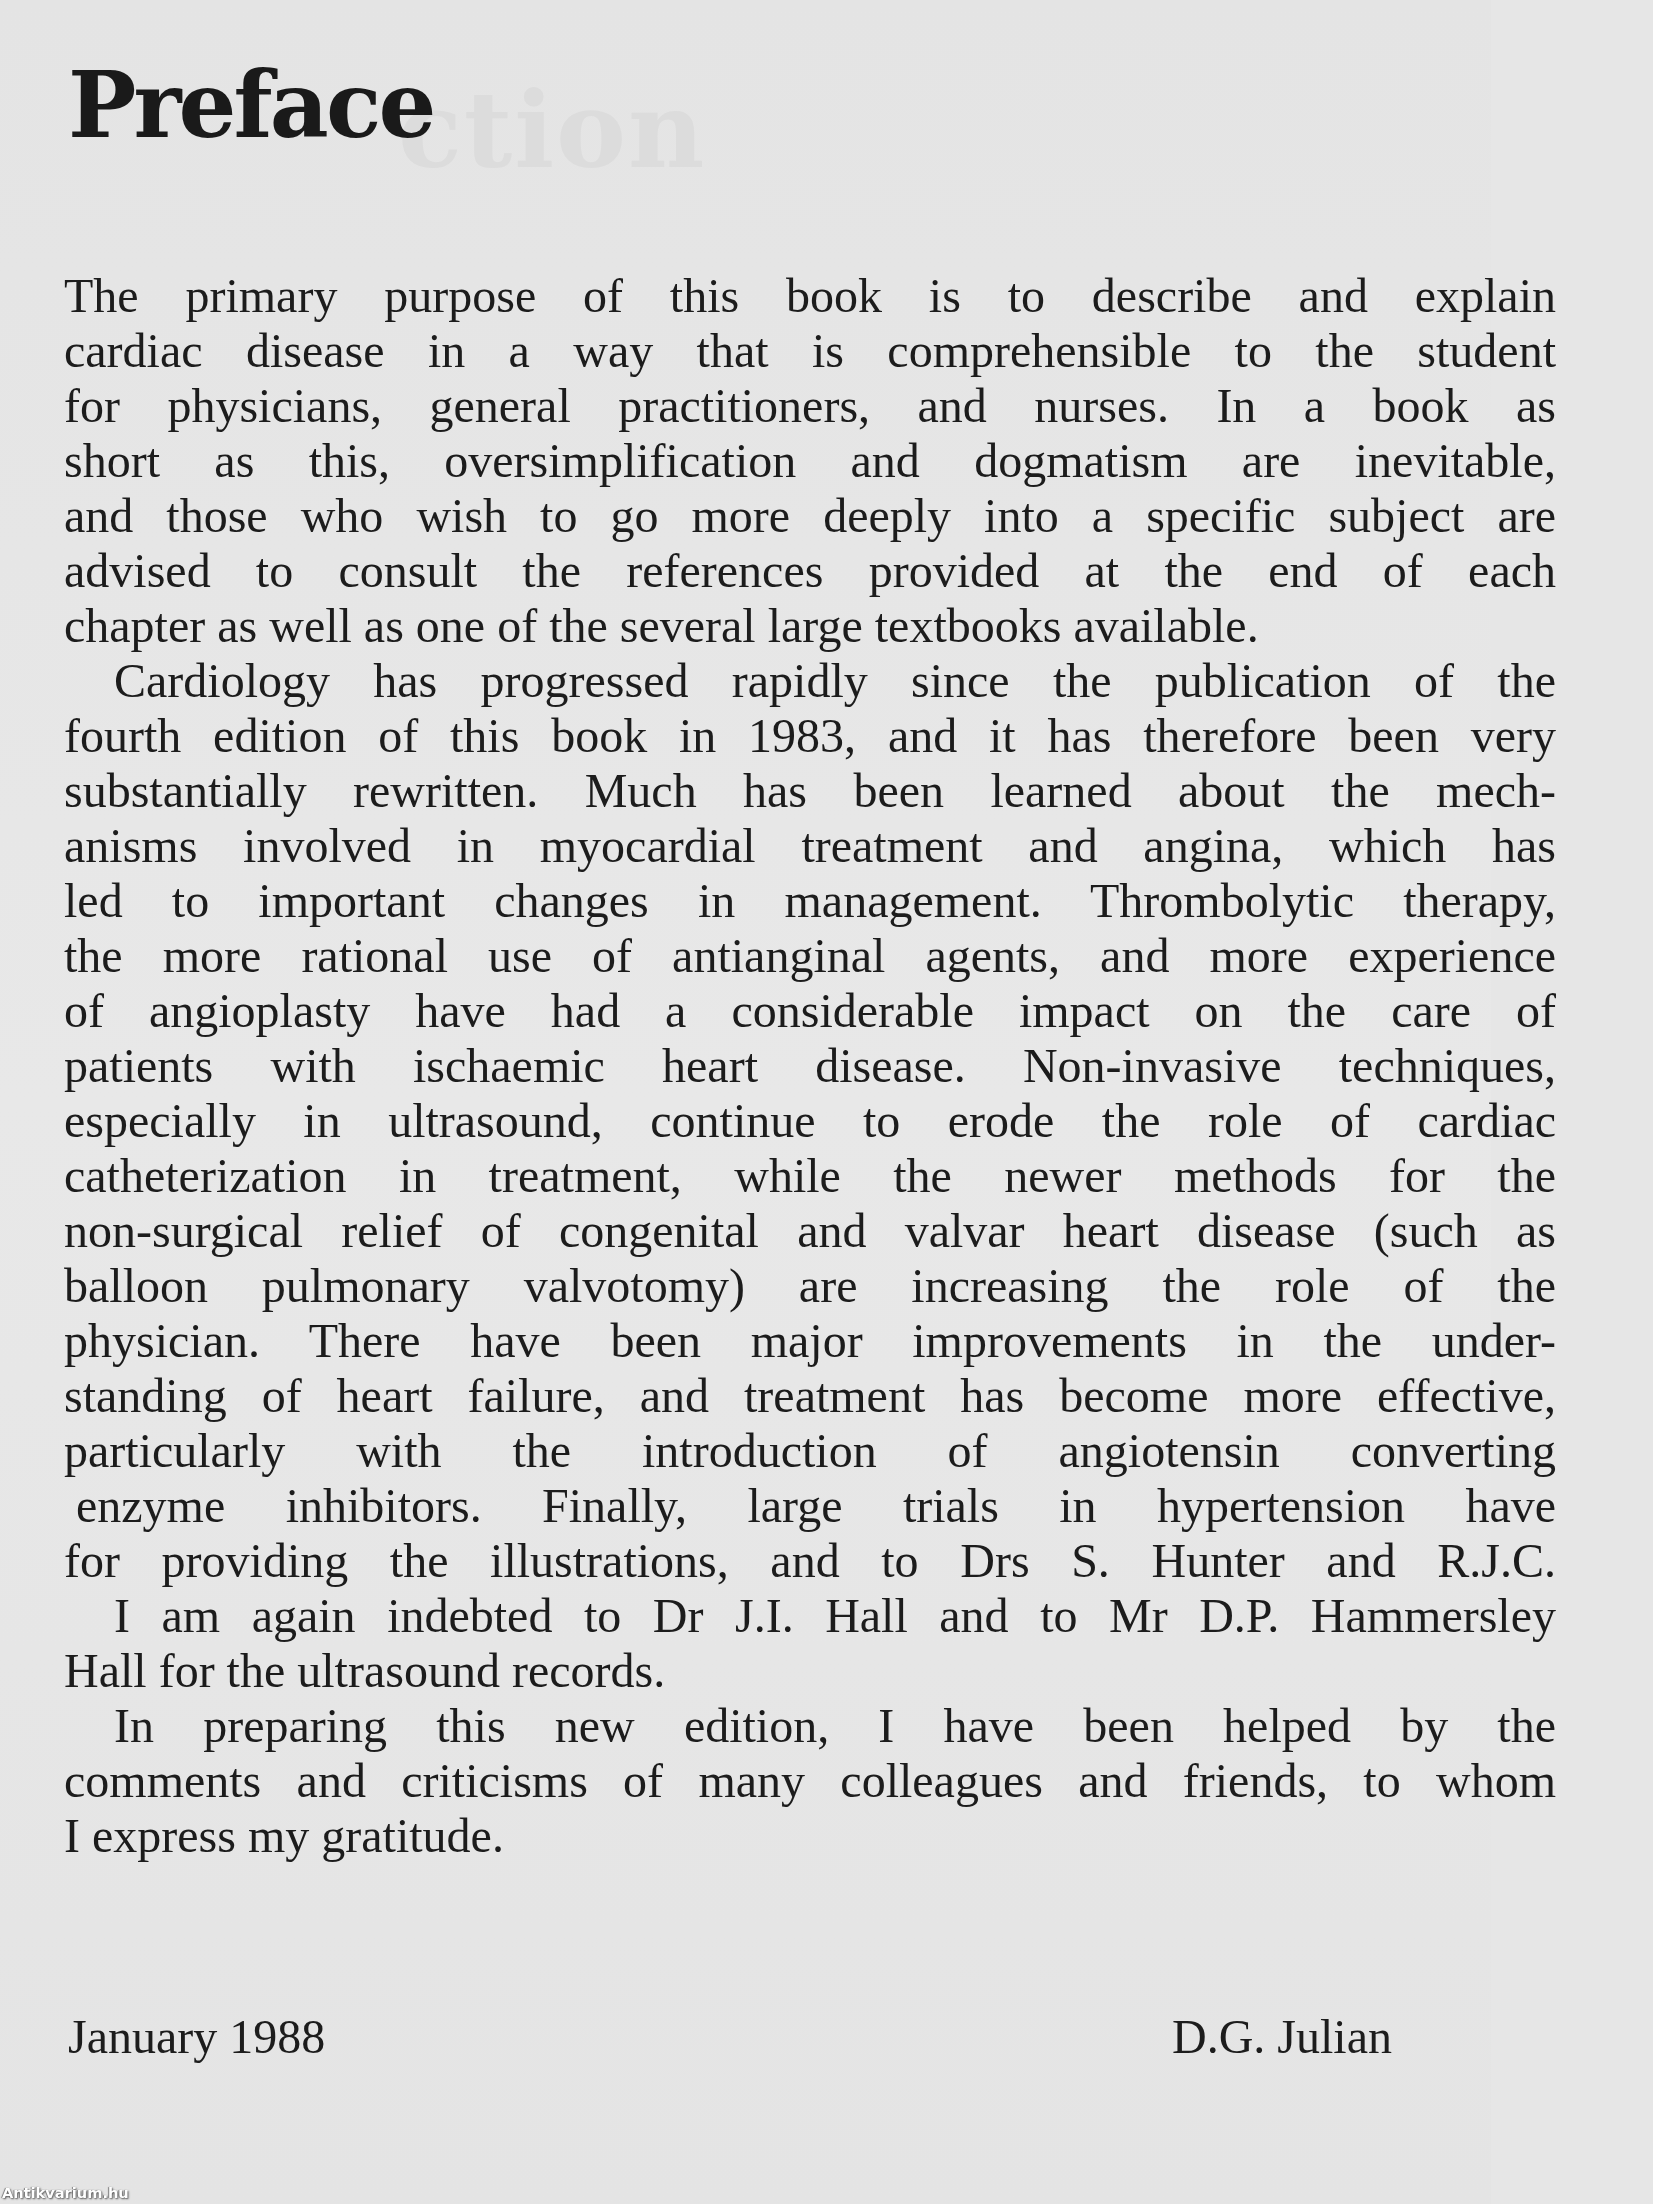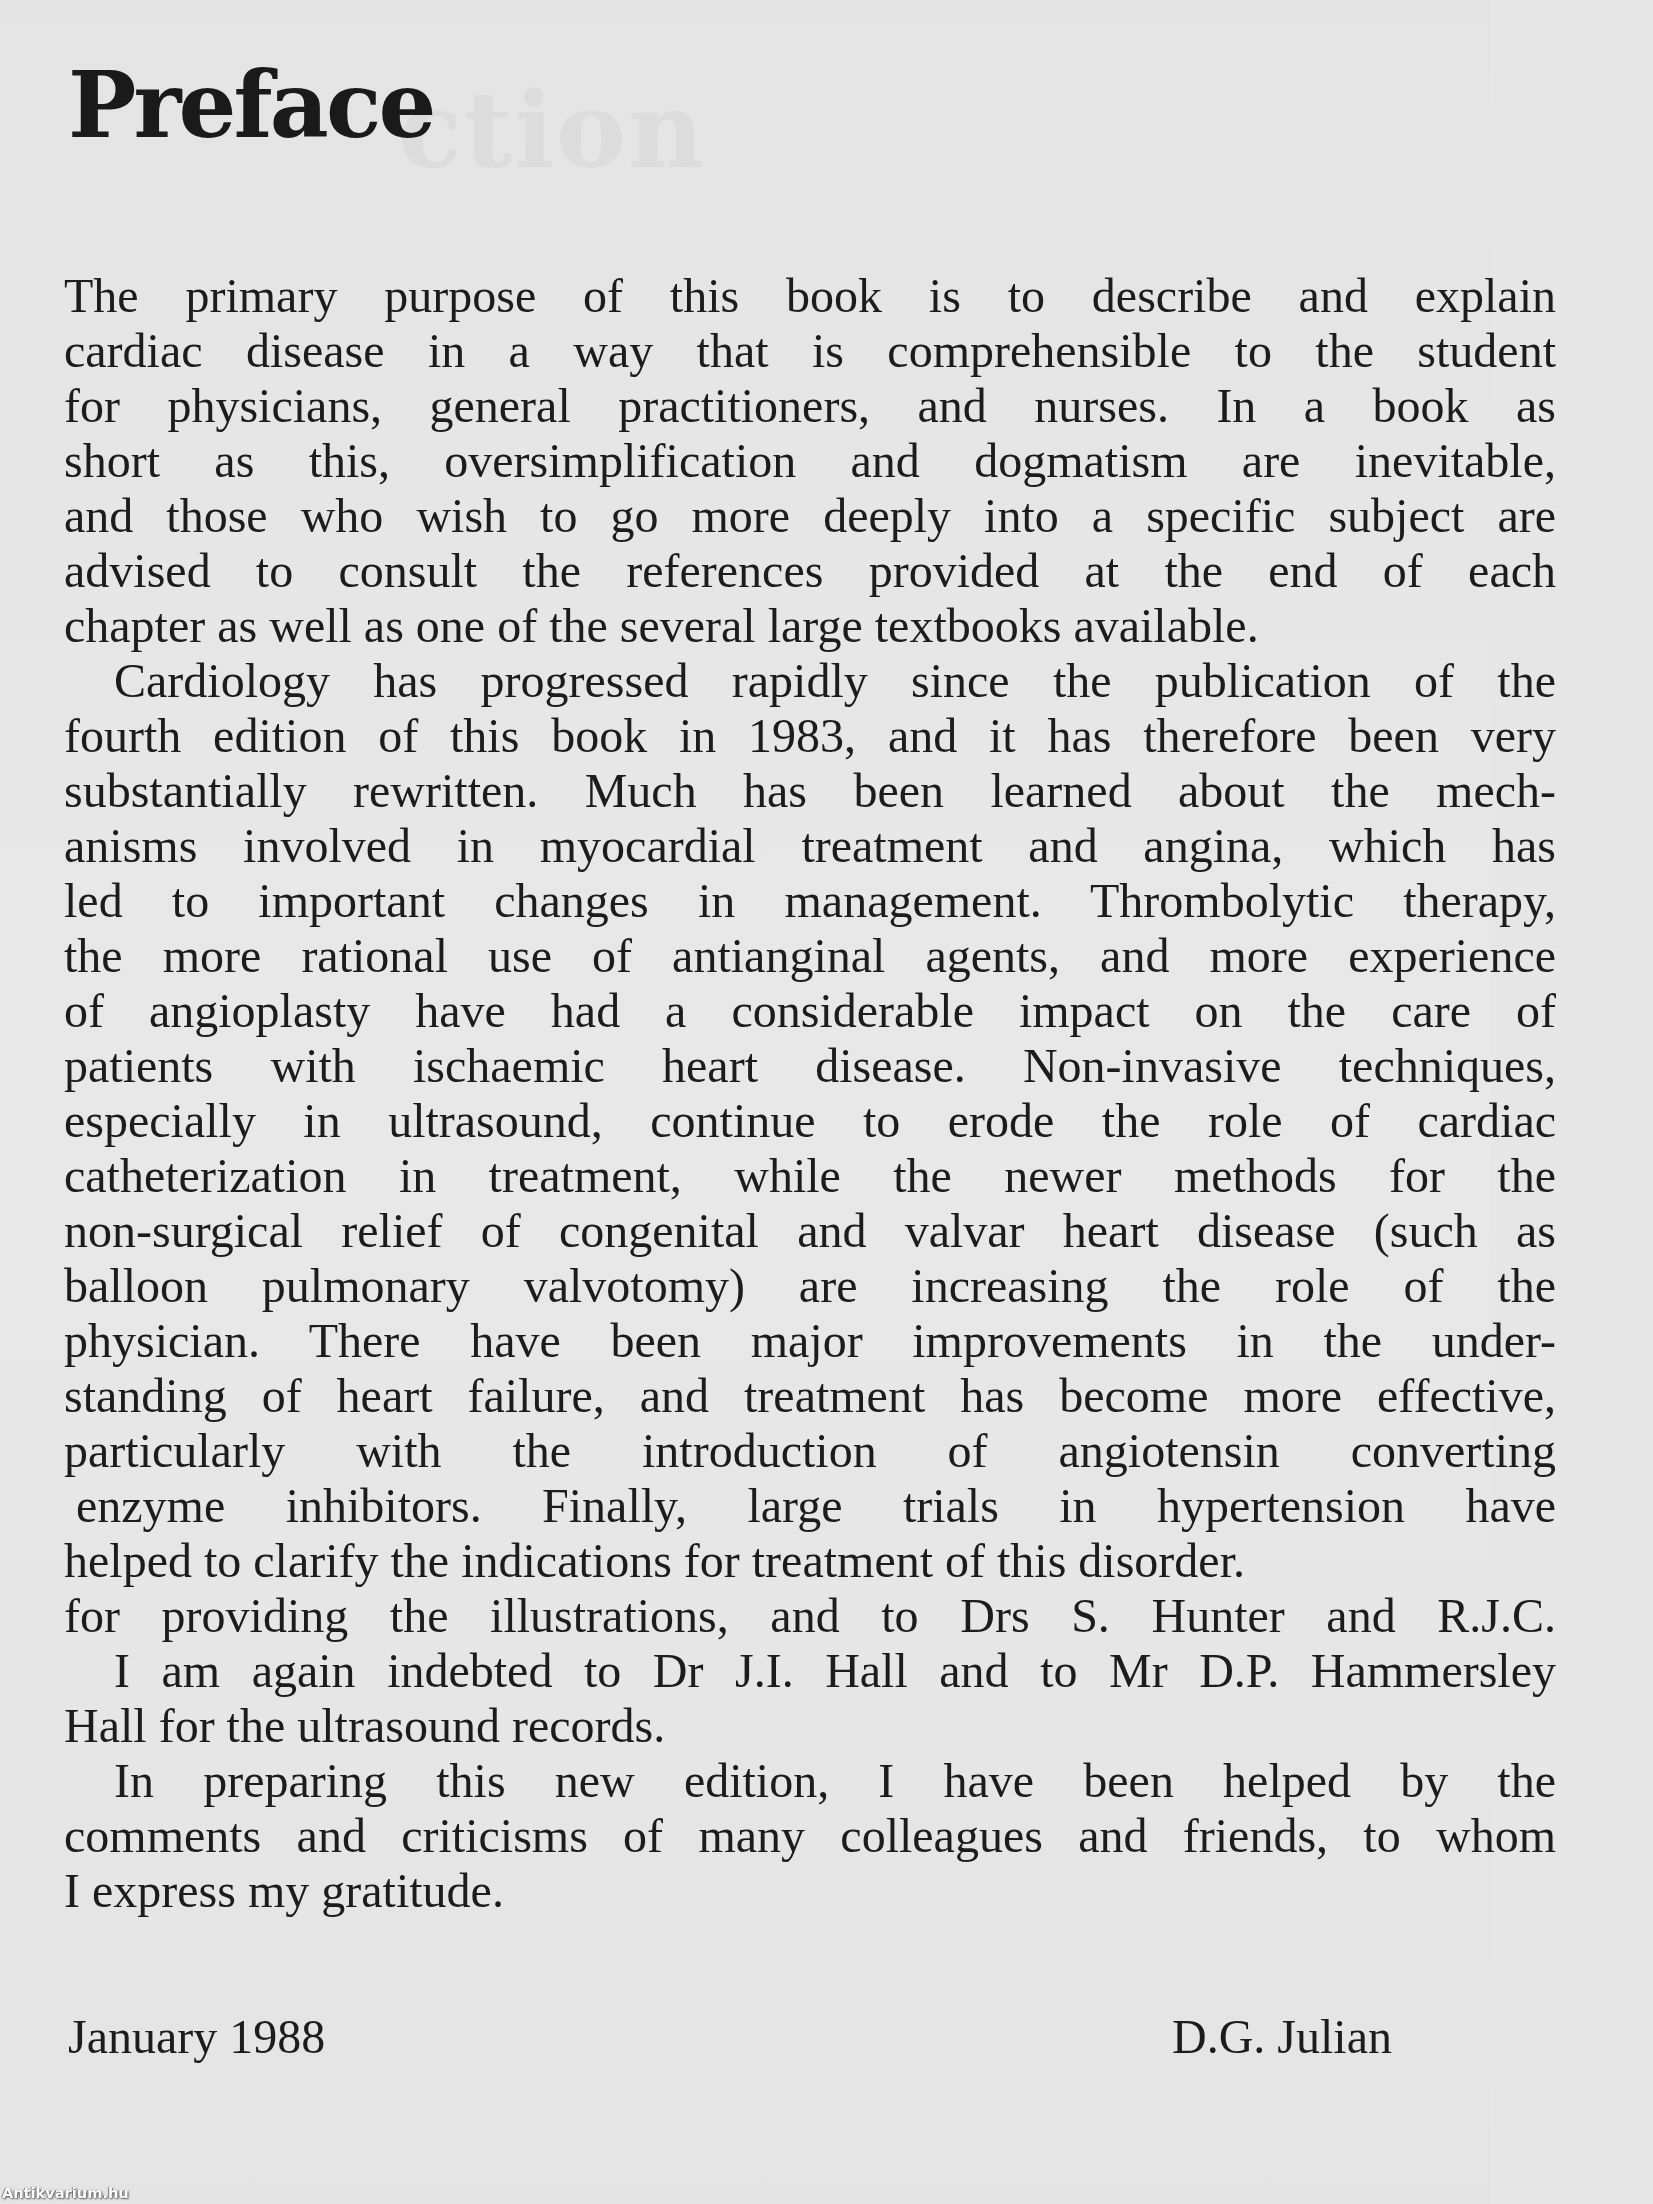--- a/index.html
+++ b/index.html
@@ -80,21 +80,20 @@
       <span class="line" style="white-space: normal; font-size: 48px;">of angioplasty have had a considerable impact on the care of</span>
       <span class="line" style="white-space: normal; font-size: 48px;">patients with ischaemic heart disease. Non-invasive techniques,</span>
       <span class="line" style="white-space: normal; font-size: 48px;">especially in ultrasound, continue to erode the role of cardiac</span>
       <span class="line" style="white-space: normal; font-size: 48px;">catheterization in treatment, while the newer methods for the</span>
       <span class="line" style="white-space: normal; font-size: 48px;">non-surgical relief of congenital and valvar heart disease (such as</span>
       <span class="line" style="white-space: normal; font-size: 48px;">balloon pulmonary valvotomy) are increasing the role of the</span>
       <span class="line" style="white-space: normal; font-size: 48px;">physician. There have been major improvements in the under-</span>
       <span class="line" style="white-space: normal; font-size: 48px;">standing of heart failure, and treatment has become more effective,</span>
       <span class="line" style="white-space: normal; font-size: 48px;">particularly with the introduction of angiotensin converting</span>
       <span class="line" style="white-space: normal; font-size: 48px; margin-left: 12px;">enzyme inhibitors. Finally, large trials in hypertension have</span>
-      <span class="line last" style="white-space: normal; font-size: 48px;">helped to clarify the indications for treatment of this disorder.</span>
     </div>
 
     <div>
       <span class="line" style="white-space: normal; font-size: 48px;">for providing the illustrations, and to Drs S. Hunter and R.J.C.</span>
       <span class="line indent" style="white-space: normal; font-size: 48px;">I am again indebted to Dr J.I. Hall and to Mr D.P. Hammersley</span>
       <span class="line last" style="white-space: normal; font-size: 48px;">Hall for the ultrasound records.</span>
     </div>
 
     <div>
       <span class="line indent" style="white-space: normal; font-size: 48px;">In preparing this new edition, I have been helped by the</span>

